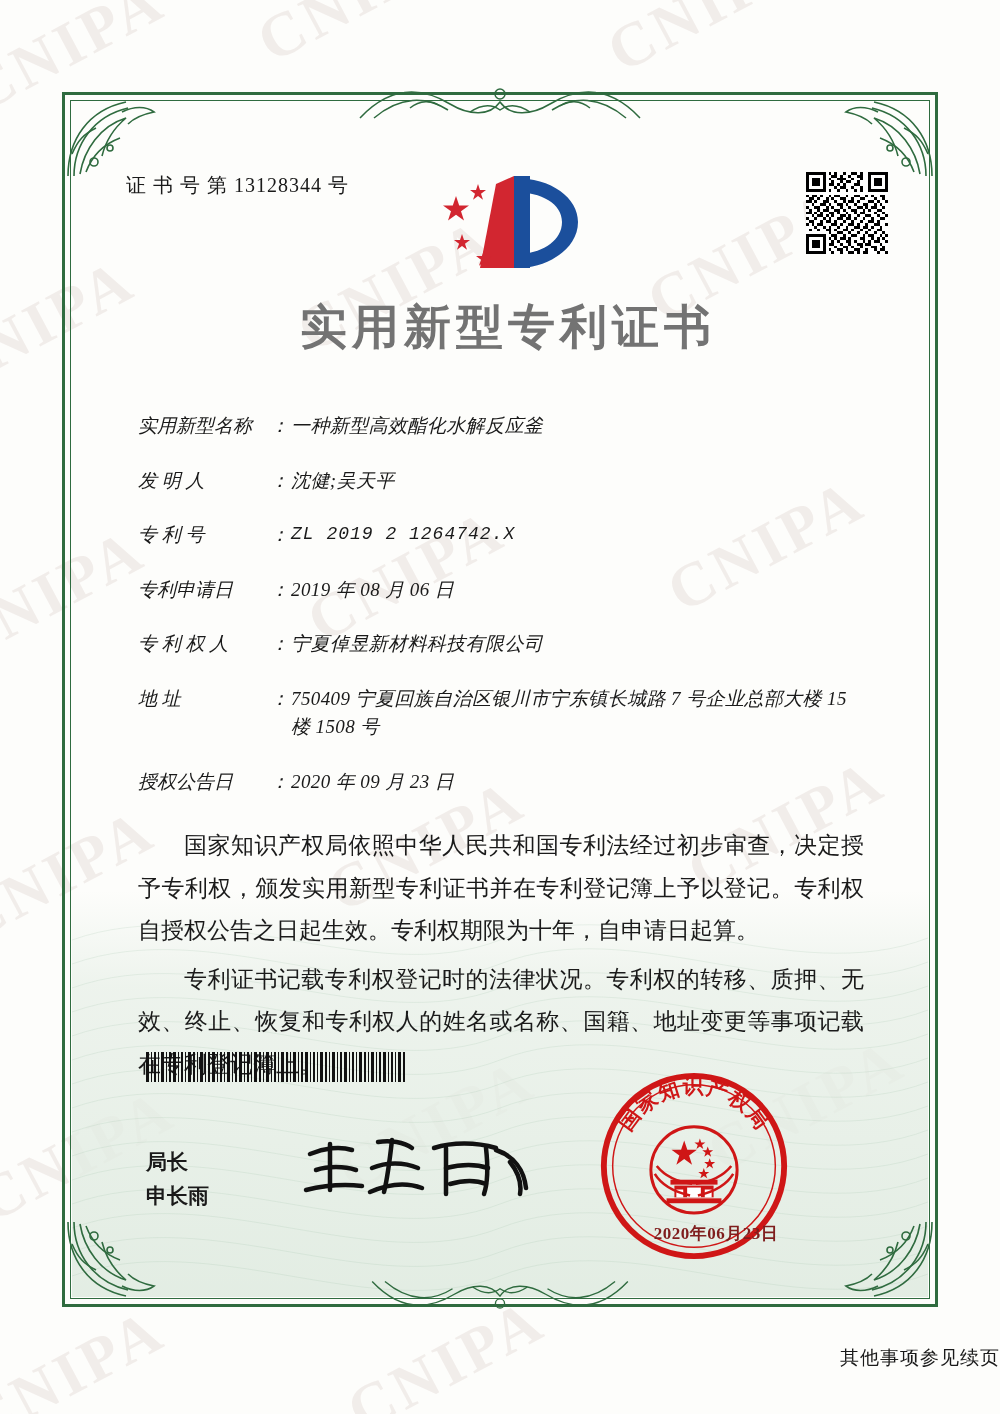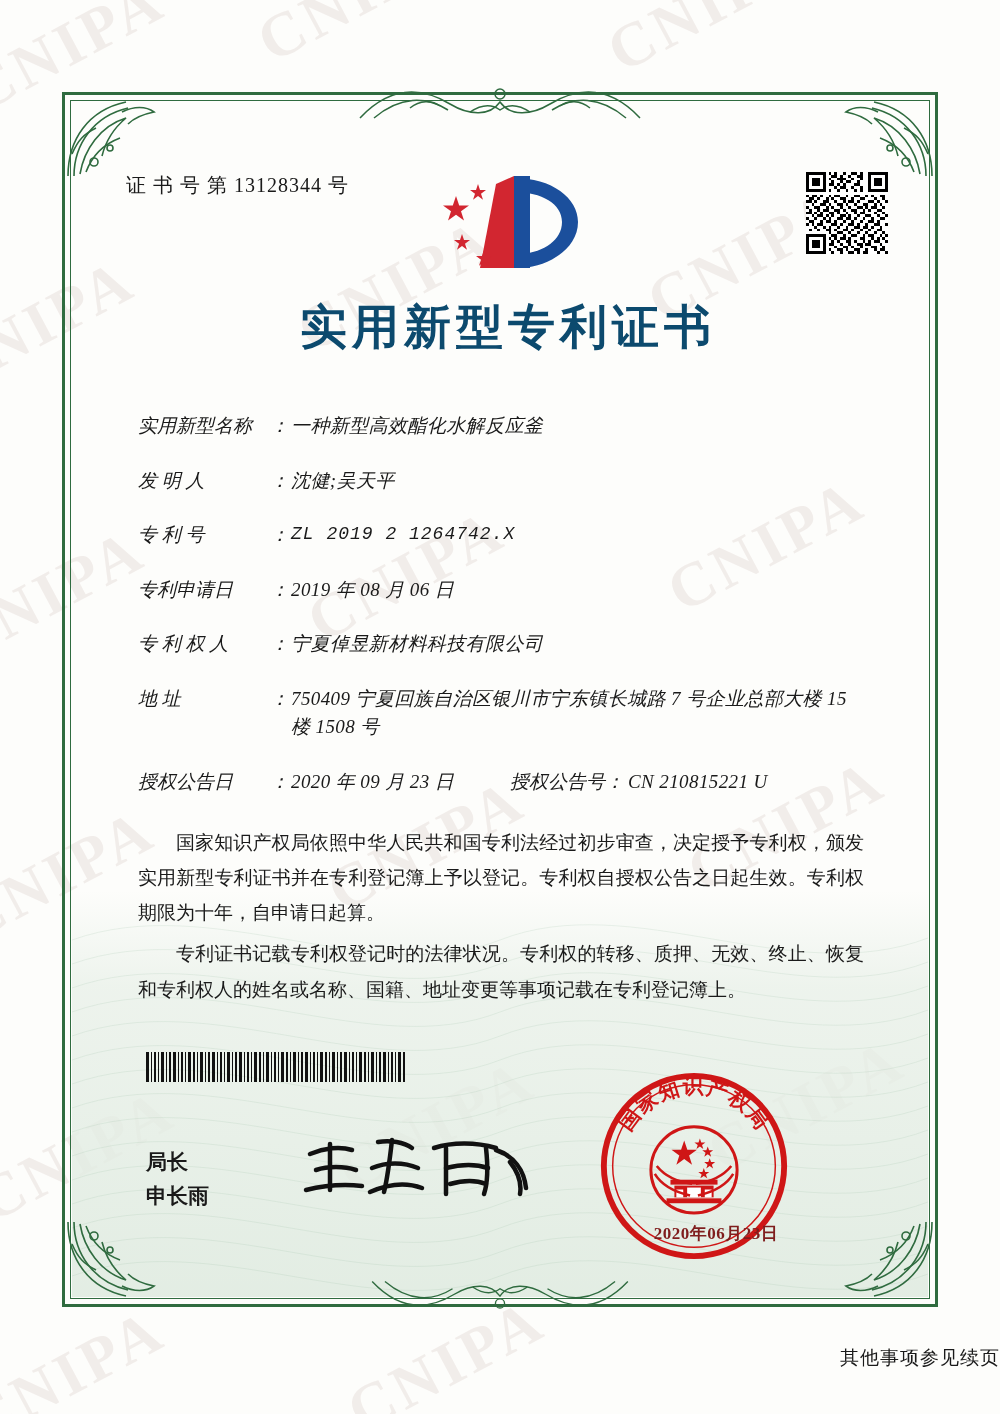--- a/index.html
+++ b/index.html
@@ -142,21 +142,21 @@
   #doc-title {
     position: absolute;
     left: 0;
     right: 0;
     top: 296px;
     text-align: center;
     font-size: 47px;
     font-weight: 700;
     letter-spacing: 5px;
     font-family: "Liberation Serif", "DejaVu Serif", serif;
-    color: #0c4a6e;
+    color: #737373;
     padding-left: 16px;
   }
 
   
   #fields {
     position: absolute;
     left: 138px;
     top: 412px;
     width: 730px;
     font-style: italic;
@@ -191,21 +191,21 @@
     white-space: nowrap;
     margin-right: 4px;
   }
 
   
   #paragraphs {
     position: absolute;
     left: 138px;
     top: 825px;
     width: 726px;
-    font-size: 19px;
+    font-size: 23px;
     line-height: 1.85;
     text-align: justify;
   }
   #paragraphs p {
     margin: 0 0 6px 0;
     text-indent: 2em;
   }
 
   
   #barcode {
@@ -697,24 +697,20 @@
       <div class="colon">：</div>
       <div class="value">750409 宁夏回族自治区银川市宁东镇长城路 7 号企业总部大楼 15 楼 1508 号</div>
     </div>
 
     <div class="row two-col">
       <div class="col-a">
         <div class="label">授权公告日</div>
         <div class="colon">：</div>
         <div class="value">2020 年 09 月 23 日</div>
       </div>
-      <div class="col-b">
-        <div class="label2">授权公告号：</div>
-        <div class="value">CN 210815221 U</div>
-      </div>
     </div>
 
   </div>
 
   <div id="paragraphs">
     <p>国家知识产权局依照中华人民共和国专利法经过初步审查，决定授予专利权，颁发实用新型专利证书并在专利登记簿上予以登记。专利权自授权公告之日起生效。专利权期限为十年，自申请日起算。</p>
     <p>专利证书记载专利权登记时的法律状况。专利权的转移、质押、无效、终止、恢复和专利权人的姓名或名称、国籍、地址变更等事项记载在专利登记簿上。</p>
   </div>
 
   <div id="barcode">

